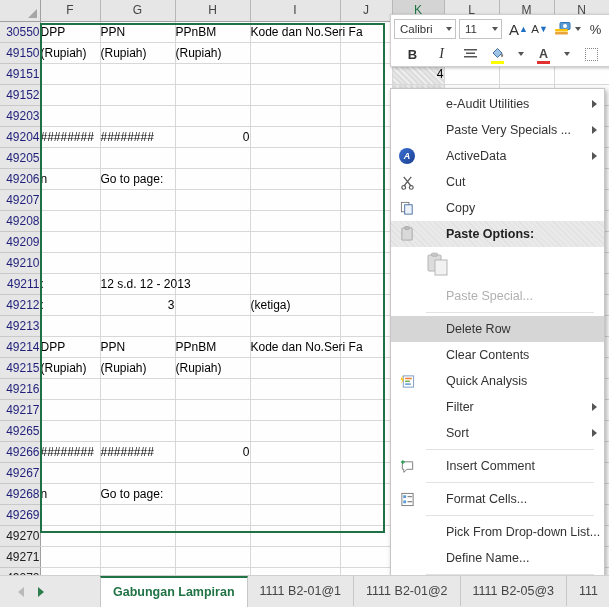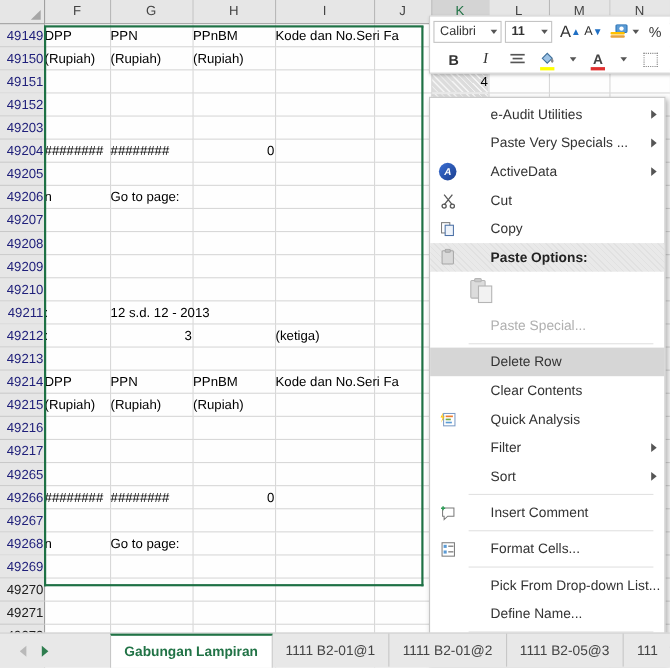--- a/index.html
+++ b/index.html
@@ -100,21 +100,21 @@
     box-sizing:border-box;
   }
   .mb-row{display:flex;align-items:center;height:26px;padding:0 3px;box-sizing:border-box;}
   .mb-row.r1{padding-top:2px;}
   .combo{
     border:1px solid #c4c4c4;background:#fff;height:20px;
     display:flex;align-items:center;justify-content:space-between;
     padding:0 3px 0 5px;box-sizing:border-box;font-size:11.5px;color:#333;
   }
   .combo.font{width:62px;}
-  .combo.size{width:43px;margin-left:3px;font-weight:bold;}
+  .combo.size{width:43px;margin-left:3px;}
   .caret{width:0;height:0;border-style:solid;border-width:4px 3px 0 3px;border-color:#555 transparent transparent transparent;margin-left:4px;}
   .mb-btn{
     height:22px;min-width:21px;display:flex;align-items:center;justify-content:center;
     color:#333;font-size:12.5px;cursor:default;position:relative;
   }
   .mb-btn.bold{font-weight:bold;font-size:13px;}
   .mb-btn.ital{font-style:italic;font-family:"Liberation Serif",serif;font-size:14px;}
   .mb-btn .grow{font-size:15px;}
   .mb-btn .shrink{font-size:11.5px;}
   .sup-up{color:#1f6fc4;font-size:9px;vertical-align:super;}
@@ -200,21 +200,21 @@
             <th class="colhdr">I</th>
             <th class="colhdr">J</th>
             <th class="colhdr sel">K</th>
             <th class="colhdr">L</th>
             <th class="colhdr">M</th>
             <th class="colhdr">N</th>
           </tr>
       </thead>
       <tbody>
           <tr>
-            <td class="rowhdr">49149</td>
+            <td class="rowhdr">30550</td>
             <td class="cell">DPP</td>
             <td class="cell ovf">PPN</td>
             <td class="cell">PPnBM</td>
             <td class="cell ovf">Kode dan No.Seri Fa</td>
             <td class="cell"></td>
             <td class="cell selcol hatch r">4</td>
             <td class="cell"></td>
             <td class="cell"></td>
             <td class="cell"></td>
           </tr>

